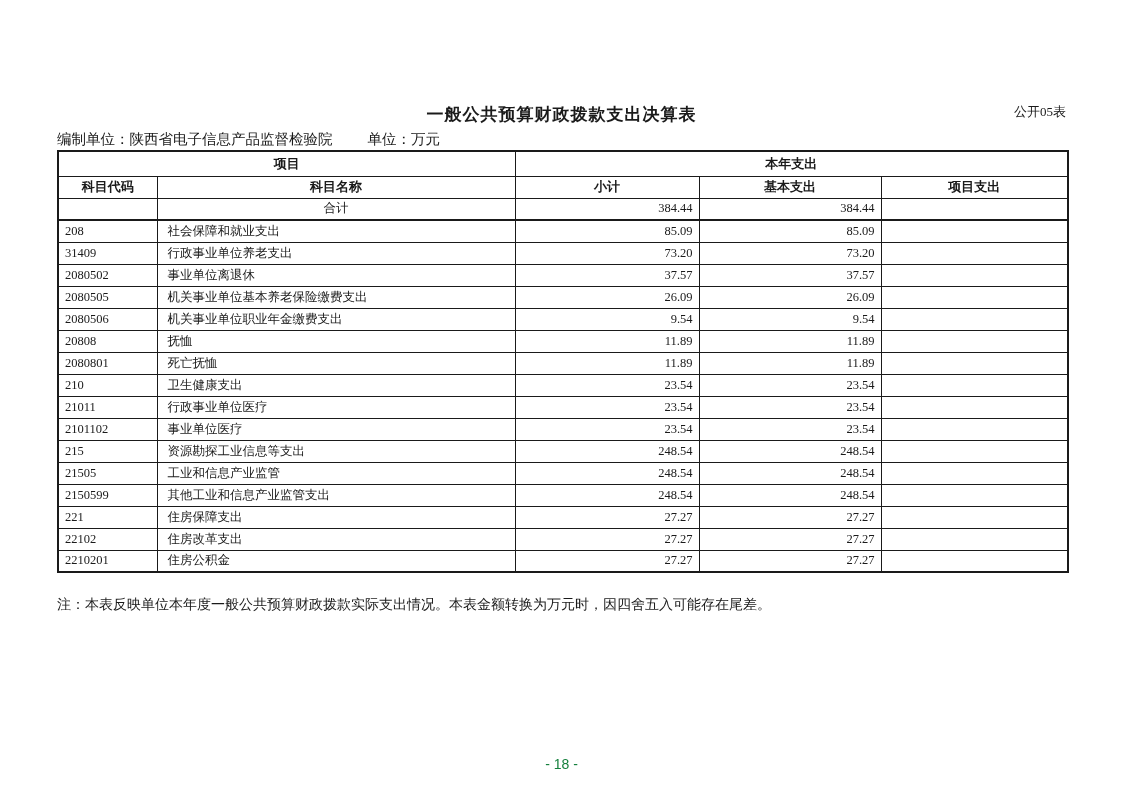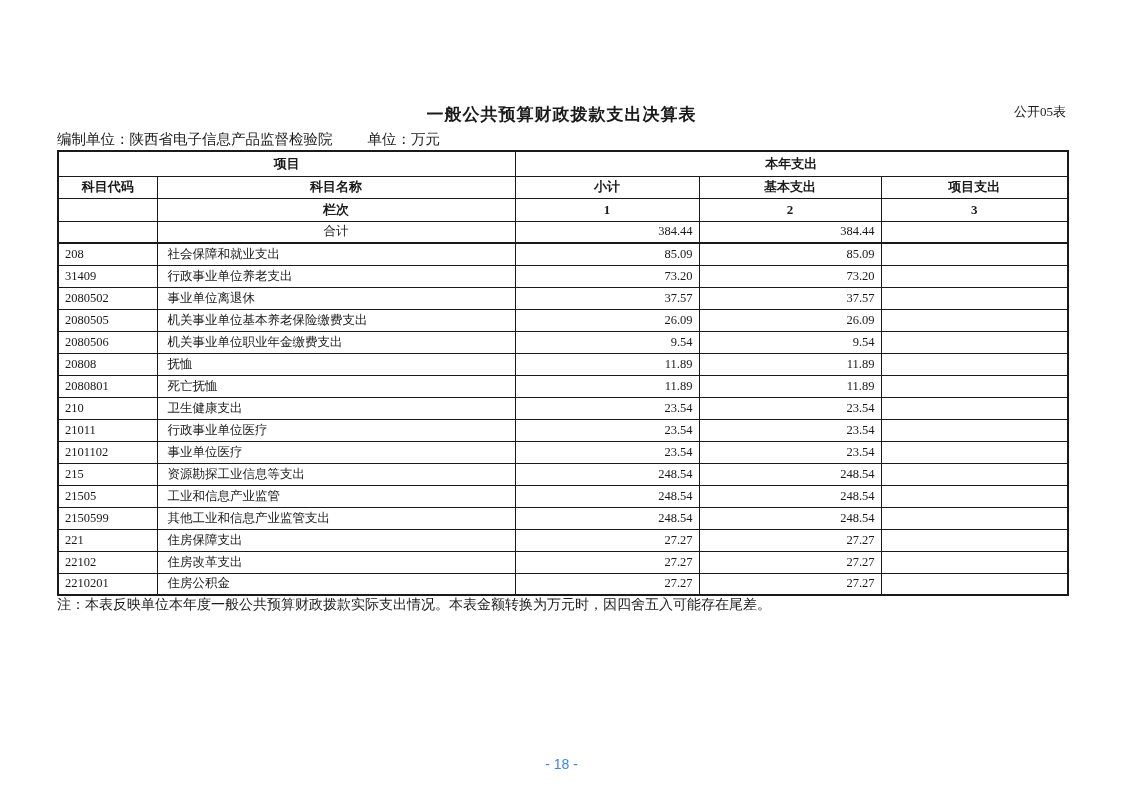--- a/index.html
+++ b/index.html
@@ -70,21 +70,21 @@
     position: absolute;
     top: 596px; left: 57px; right: 40px;
     font-size: 14px;
   }
   .page-number {
     position: absolute;
     top: 756px; left: 0; right: 0;
     text-align: center;
     font-size: 14px;
     font-family: "Liberation Sans", "DejaVu Sans", sans-serif;
-    color: #3b82f6;
+    color: #15803d;
   }
 </style>
 </head>
 <body>
 
 <div class="page">
 
   <div class="doc-title">一般公共预算财政拨款支出决算表</div>
 
   <div class="table-code">公开05表</div>
@@ -107,27 +107,20 @@
         <th colspan="2">项目</th>
         <th colspan="3">本年支出</th>
       </tr>
       <tr class="hrow2">
         <th>科目代码</th>
         <th>科目名称</th>
         <th>小计</th>
         <th>基本支出</th>
         <th>项目支出</th>
       </tr>
-      <tr class="hrow3">
-        <th></th>
-        <th>栏次</th>
-        <th>1</th>
-        <th>2</th>
-        <th>3</th>
-      </tr>
     </thead>
     <tbody>
       <tr class="trow">
         <td class="c-code"></td>
         <td class="c-center">合计</td>
         <td class="c-num">384.44</td>
         <td class="c-num">384.44</td>
         <td class="c-num"></td>
       </tr>
     <tr class="drow">

